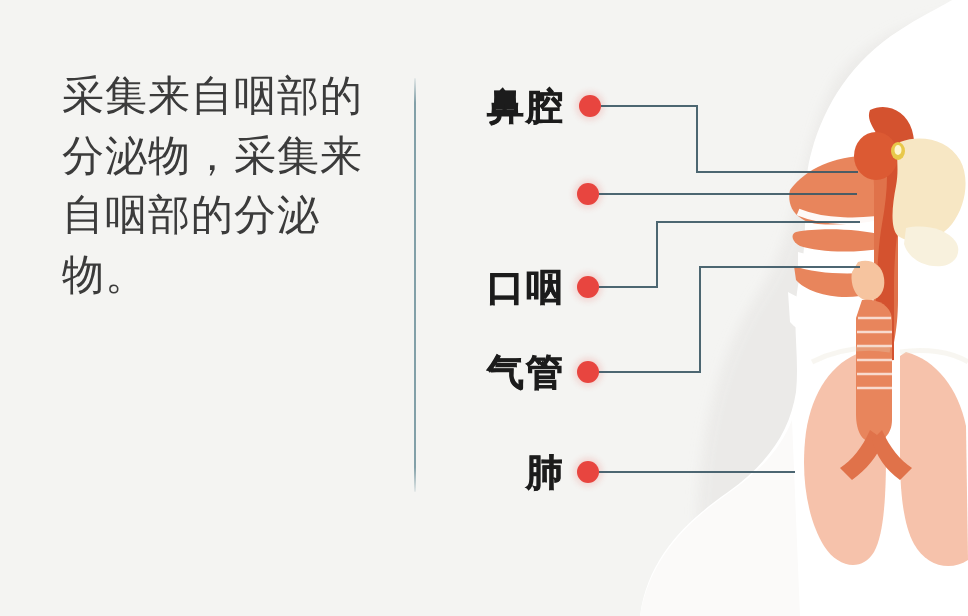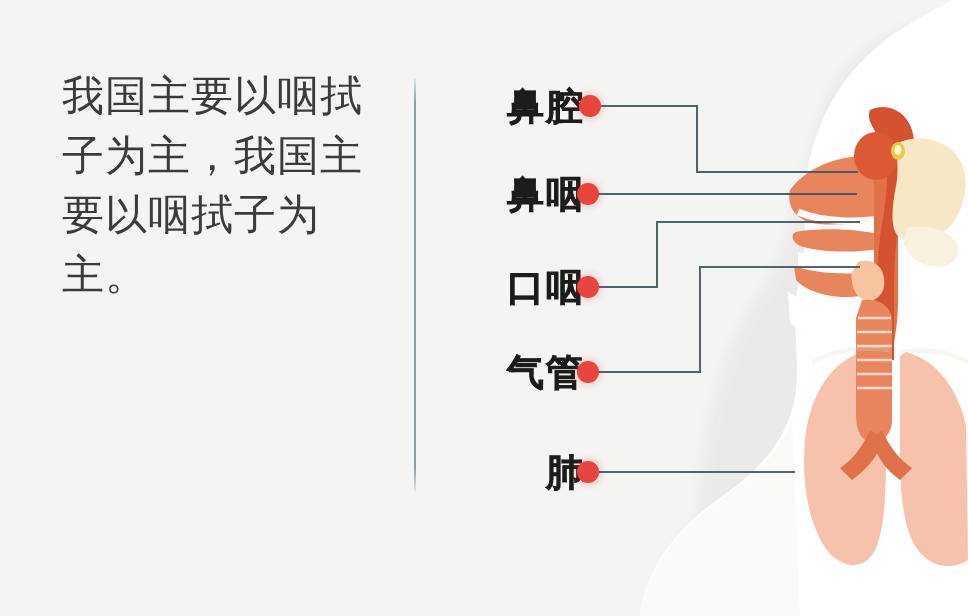--- a/index.html
+++ b/index.html
@@ -50,21 +50,21 @@
     font-size:37px;
     font-weight:900;
     color:#1c1c1c;
     letter-spacing:2px;
     white-space:nowrap;
     text-align:right;
     -webkit-text-stroke:0.7px #1c1c1c;
   }
   #labels{
     position:absolute;
-    left:460px; top:0;
+    left:440px; top:0;
     width:125px; height:616px;
   }
 
   
   .dot{
     position:absolute;
     width:22px;height:22px;
     border-radius:50%;
     background:#e8453f;
     box-shadow:0 0 6px 3px rgba(232,69,63,0.18);
@@ -183,27 +183,26 @@
   </svg>
 
   <svg class="layer" id="connectors" viewBox="0 0 968 616">
     <path class="conn" d="M601,106 H697 V172 H858"></path>
     <path class="conn" d="M599,194 H857"></path>
     <path class="conn" d="M599,287 H657 V222 H860"></path>
     <path class="conn" d="M599,372 H700 V267 H860"></path>
     <path class="conn" d="M599,472 H795"></path>
   </svg>
 
-  <div id="caption">我国主要以咽拭子为主，我国主要以咽拭子为主。</div>
+  <div id="caption">采集来自咽部的分泌物，采集来自咽部的分泌物。</div>
 
   <div id="divider"></div>
 
   <div id="labels">
     <div class="label" style="top:82px;">鼻腔</div>
-    <div class="label" style="top:170px;">鼻咽</div>
     <div class="label" style="top:348px;">气管</div>
     <div class="label" style="top:263px;">口咽</div>
     <div class="label" style="top:448px;">肺</div>
   </div>
 
   <div class="dot" style="left:579px;top:95px;"></div>
   <div class="dot" style="left:577px;top:183px;"></div>
   <div class="dot" style="left:577px;top:276px;"></div>
   <div class="dot" style="left:577px;top:361px;"></div>
   <div class="dot" style="left:577px;top:461px;"></div>

